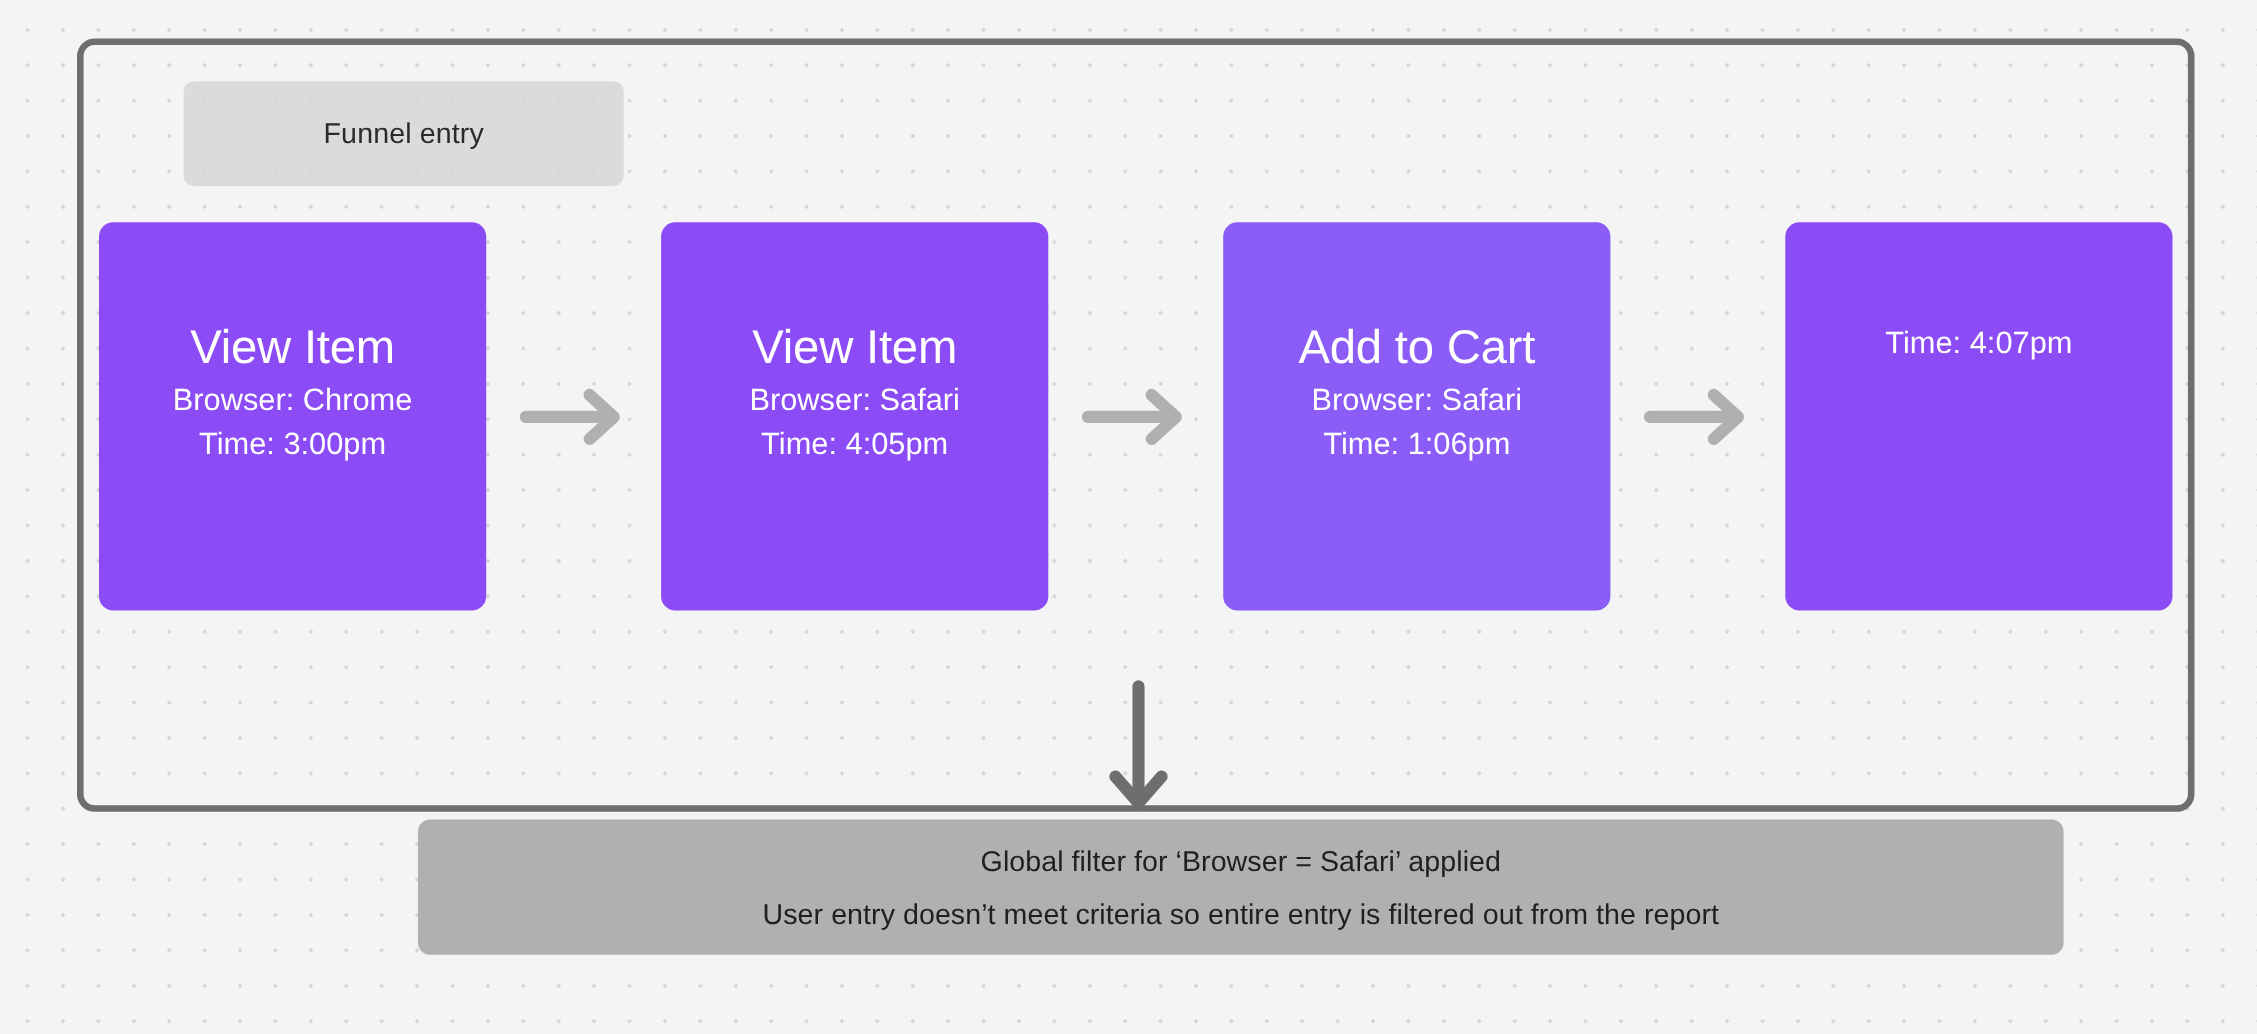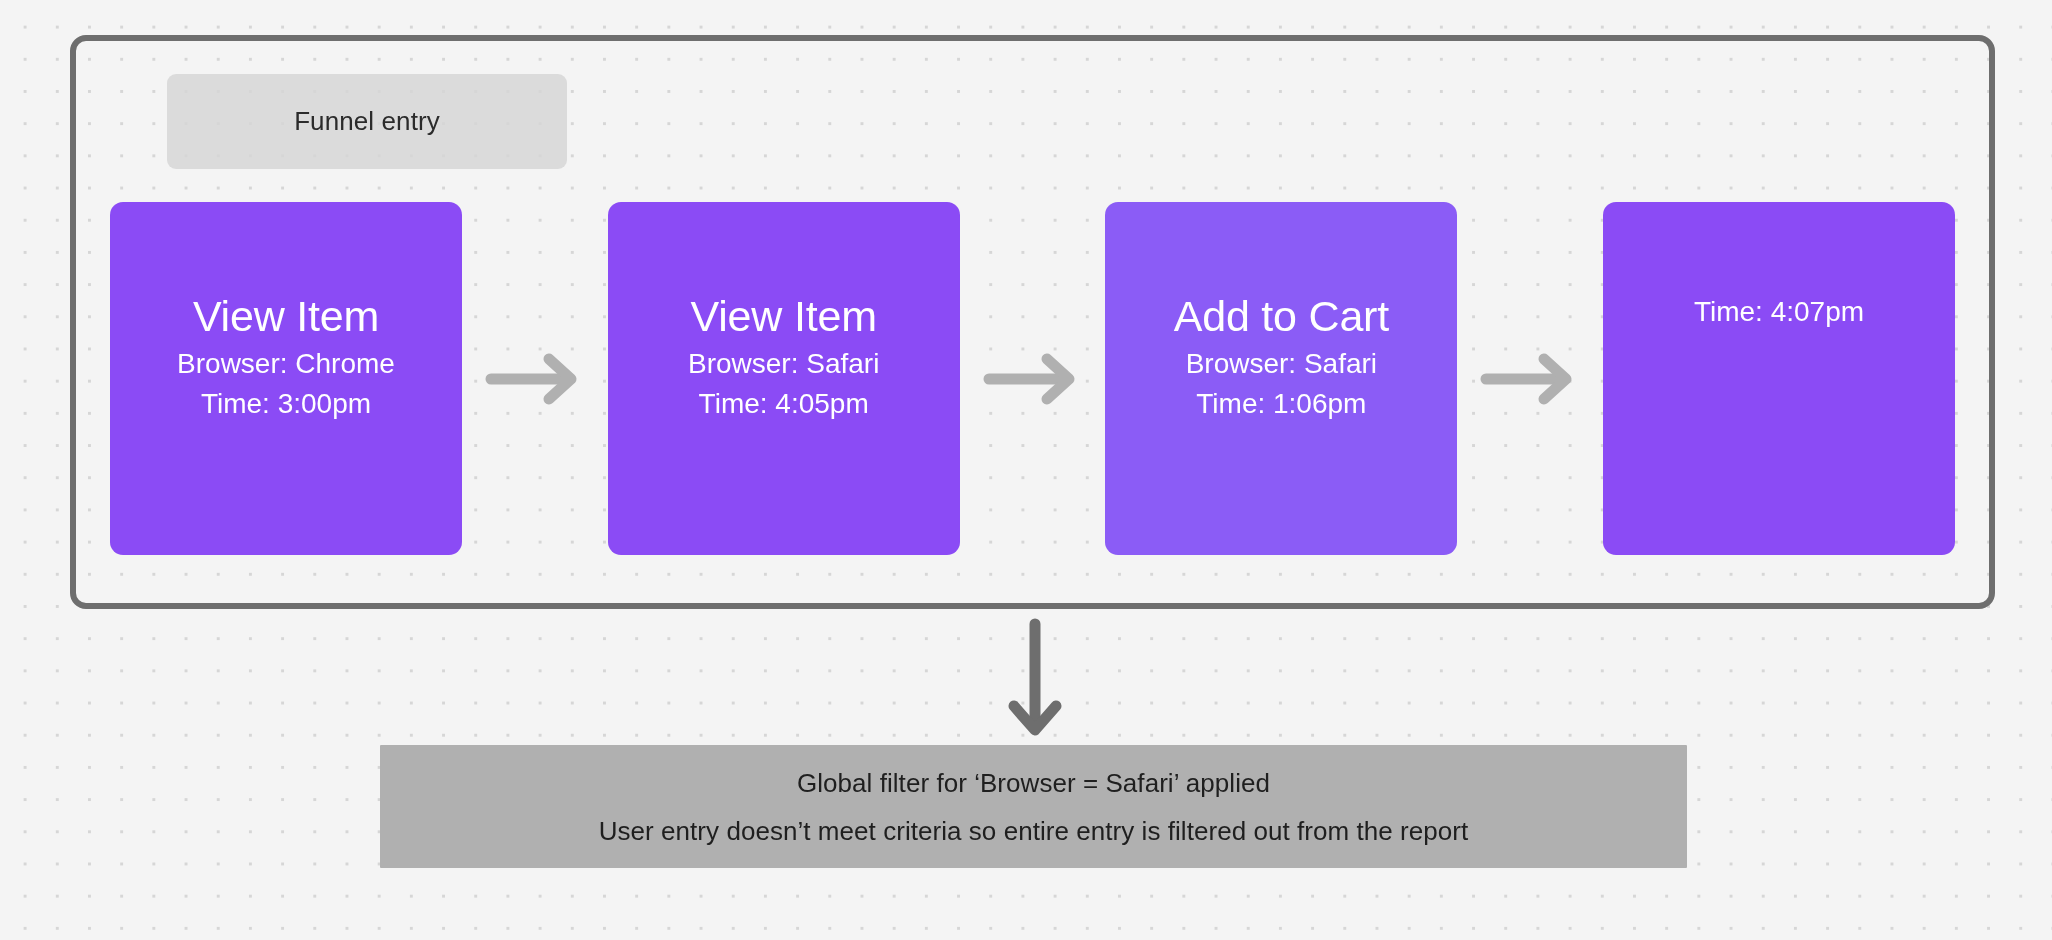--- a/index.html
+++ b/index.html
@@ -18,21 +18,21 @@
     background-position: 9px 11px;
     position: relative;
   }
 
   
   #funnel-container {
     position: absolute;
     left: 70px;
     top: 35px;
     width: 1925px;
-    height: 574px;
+    height: 703px;
     border: 6px solid #6e6e6e;
     border-radius: 16px;
   }
 
   
   #funnel-entry-label {
     position: absolute;
     left: 91px;
     top: 33px;
     width: 400px;
@@ -51,21 +51,21 @@
 
   
   #steps-row {
     position: absolute;
     left: 0;
     top: 161px;
     width: 100%;
     height: 353px;
     display: flex;
     align-items: center;
-    padding: 0 34px;
+    padding: 0 14px;
   }
 
   .step-card {
     width: 352px;
     height: 353px;
     border-radius: 13px;
     flex: 0 0 auto;
     display: flex;
     flex-direction: column;
     align-items: center;
@@ -111,24 +111,24 @@
     width: 56px;
     height: 120px;
   }
   #down-arrow svg { display: block; }
 
   
   #filter-note {
     position: absolute;
     left: 380px;
     top: 745px;
-    width: 1307px;
+    width: 1496px;
     height: 123px;
     background: #b0b0b0;
-    border-radius: 1px;
+    border-radius: 11px;
     display: flex;
     flex-direction: column;
     align-items: center;
     justify-content: center;
   }
   #filter-note .note-line {
     font-size: 26px;
     line-height: 1.0;
     color: #1f1f1f;
     letter-spacing: 0.05px;

